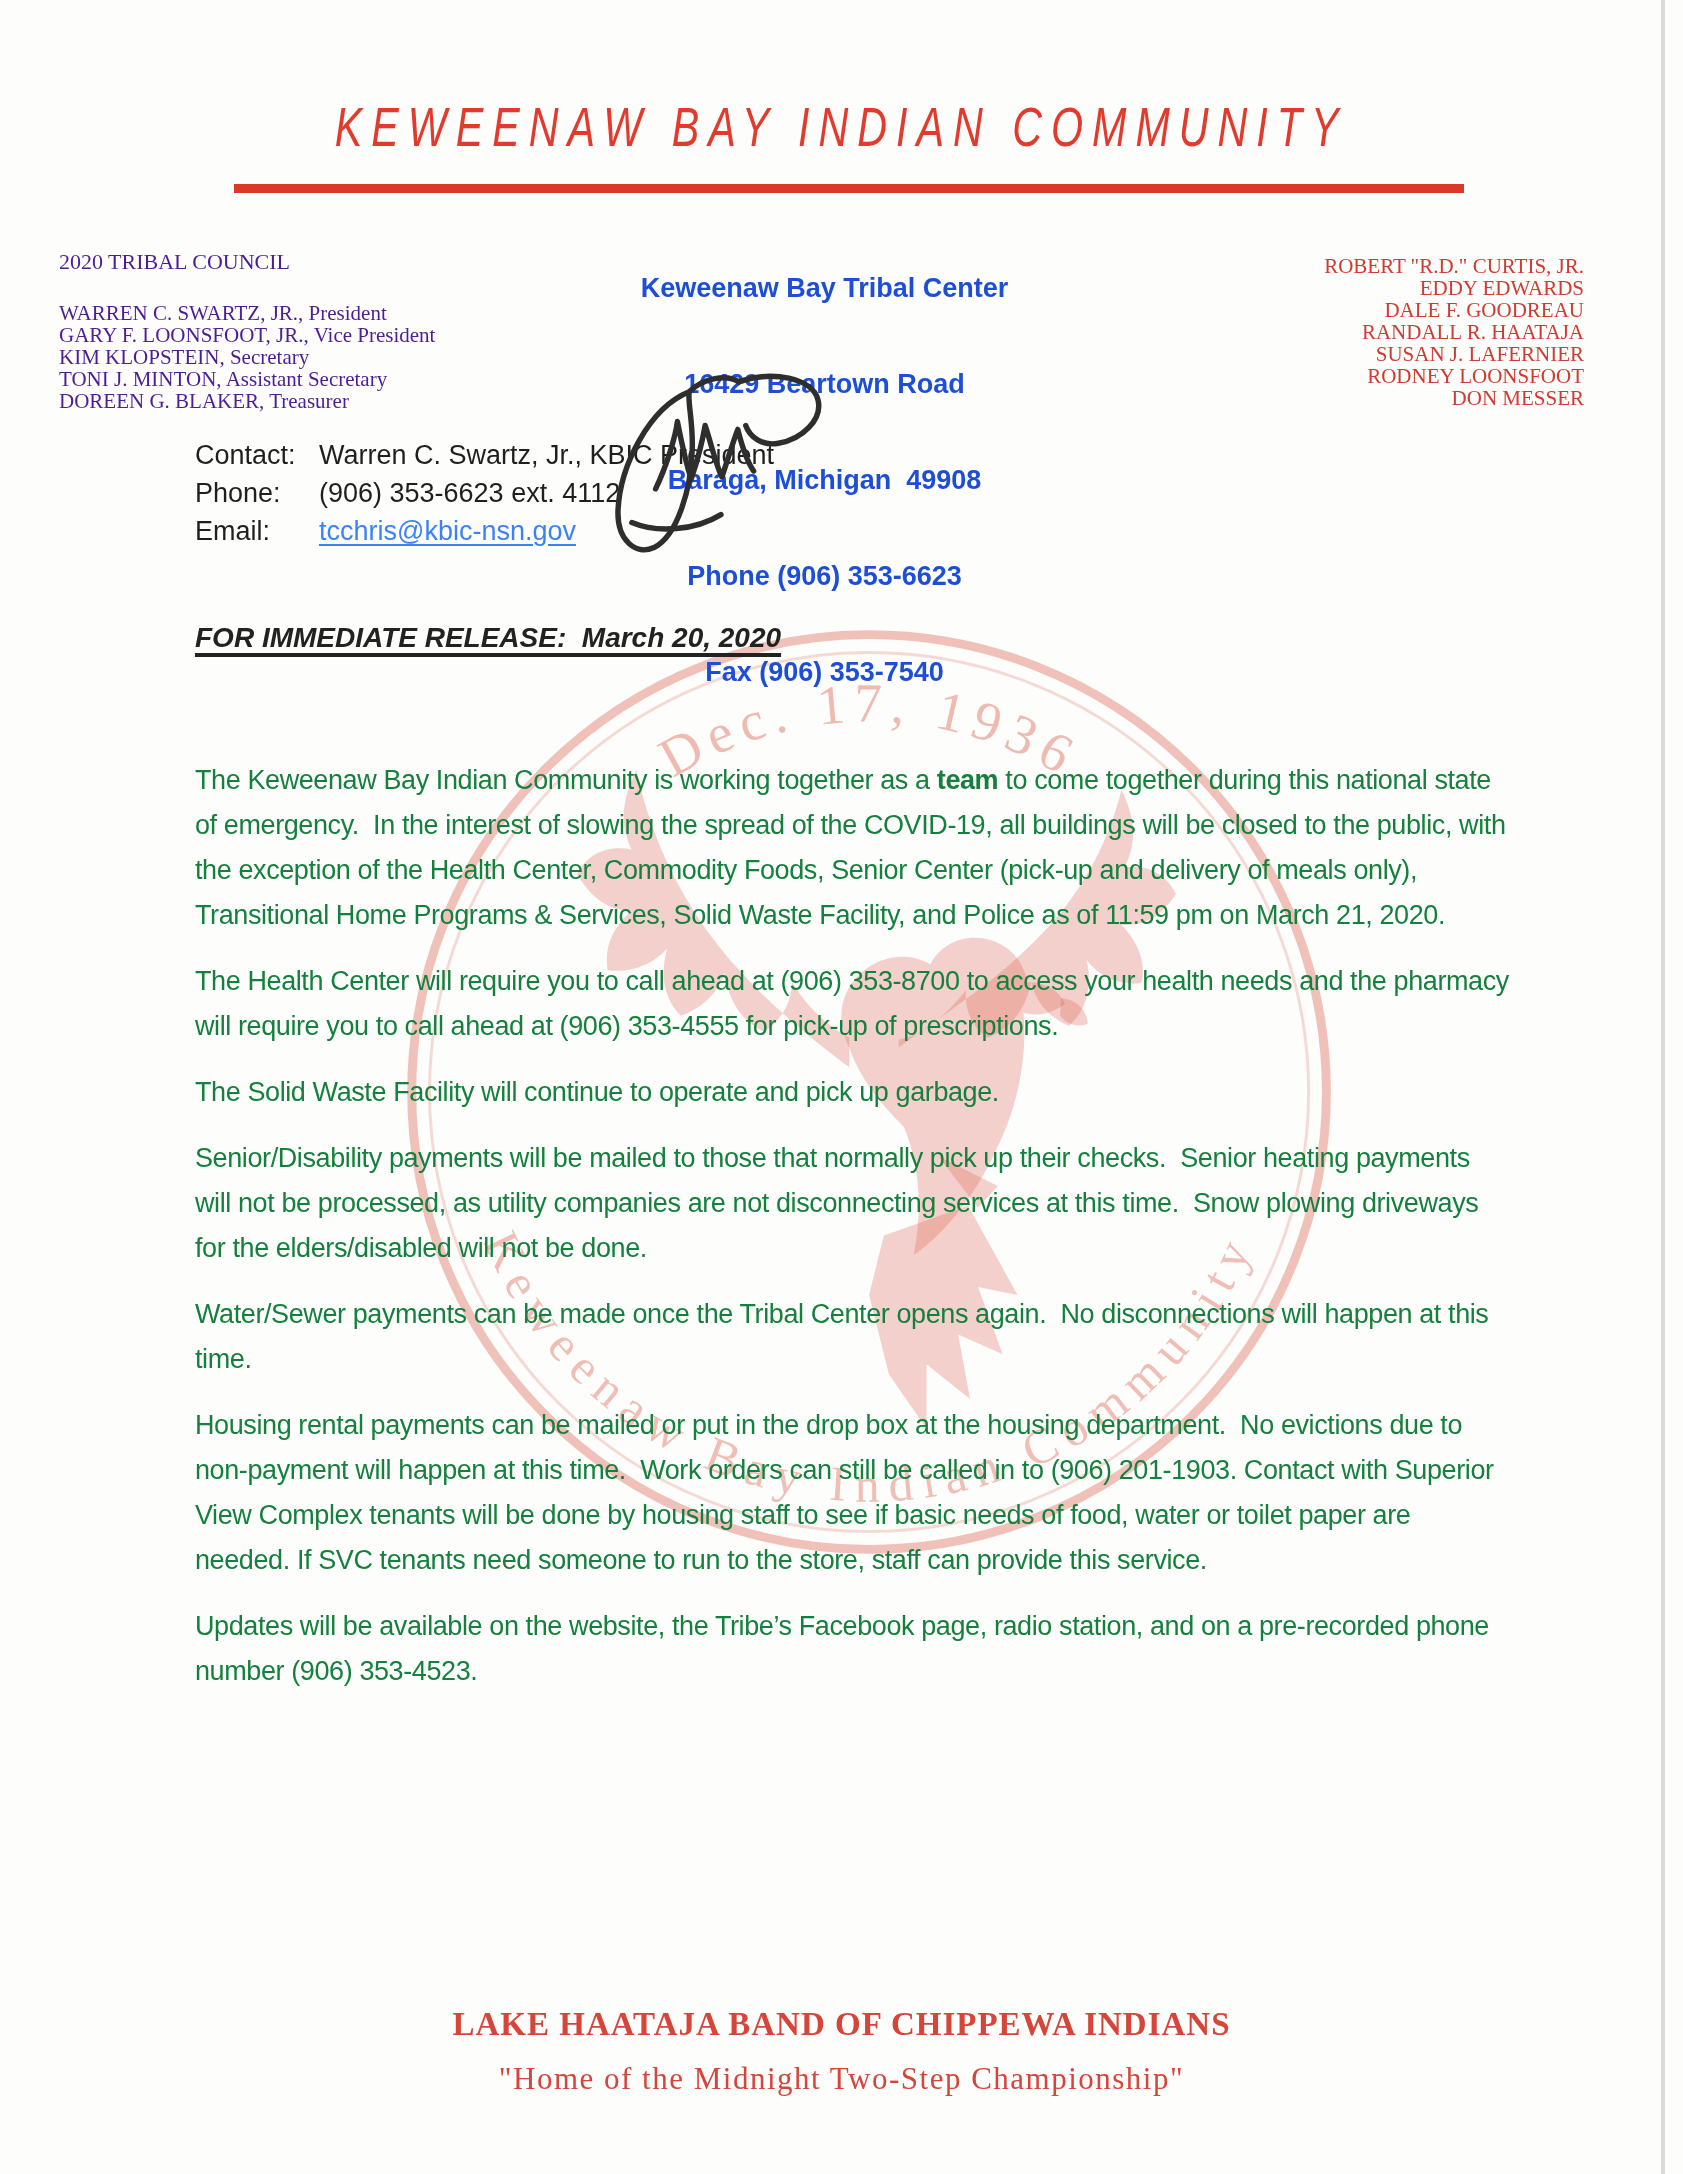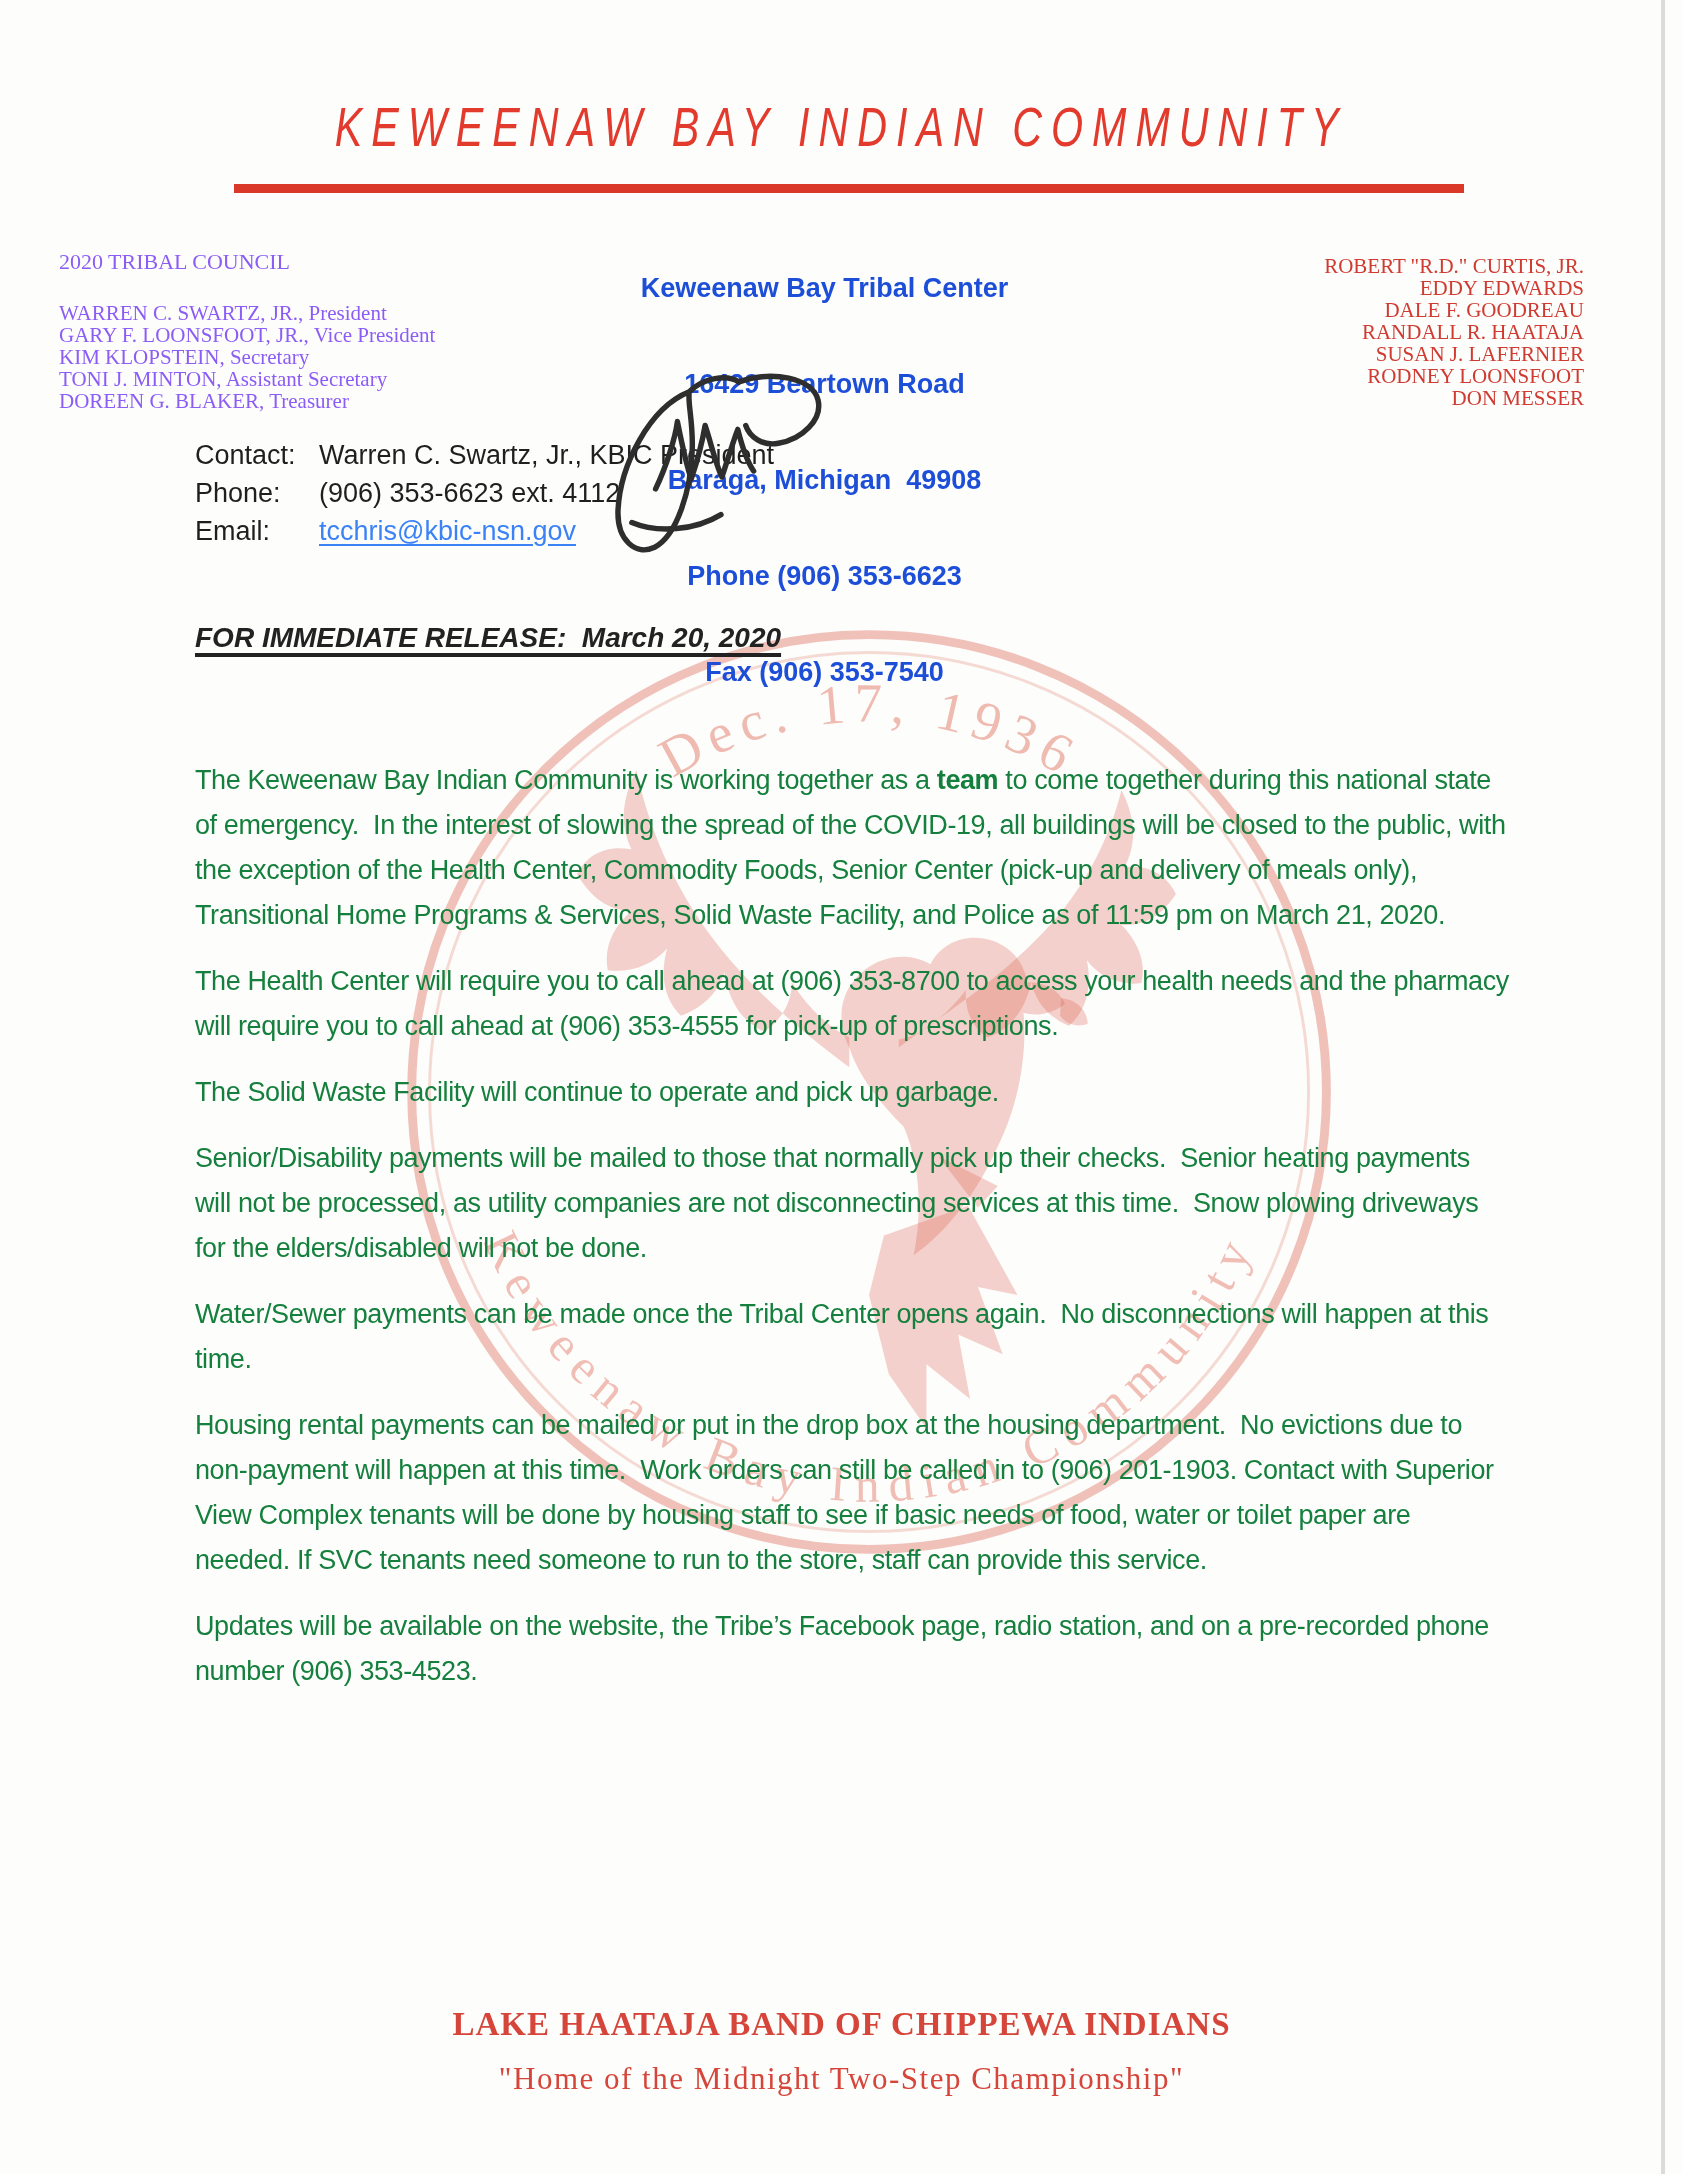--- a/index.html
+++ b/index.html
@@ -17,21 +17,21 @@
   .title-wrap { position:absolute; left:0; right:0; top:99px; text-align:center; color:#e23b2d; }
   .title-inner {
     display:inline-block; font-style:italic; font-weight:400; font-size:55px; line-height:57px;
     letter-spacing:12px; transform:scaleX(0.75); transform-origin:center; white-space:nowrap;
   }
   .rule { position:absolute; left:234px; top:184px; width:1230px; height:9px; background:#da392a; }
 
   .address { position:absolute; left:0; right:34px; top:208px; text-align:center;
     color:#1d4ed8; font-weight:700; font-size:27px; line-height:32px; white-space:pre-wrap; }
 
-  .council-left { position:absolute; left:59px; top:250px; color:#8b5cf6;
+  .council-left { position:absolute; left:59px; top:250px; color:#4c1d95;
     font-family:"Liberation Serif", serif; font-size:21px; line-height:24px; }
   .council-left .label { font-size:22px; margin-bottom:28px; }
   .council-left .row { line-height:22px; }
 
   .council-right { position:absolute; right:99px; top:255px; text-align:right; color:#cf3a31;
     font-family:"Liberation Serif", serif; font-size:21px; line-height:22px; }
 
   
   .contact { position:absolute; left:195px; top:436px; color:#1f1f1f; font-size:27px; line-height:38px; }
   .contact .row { display:flex; }

